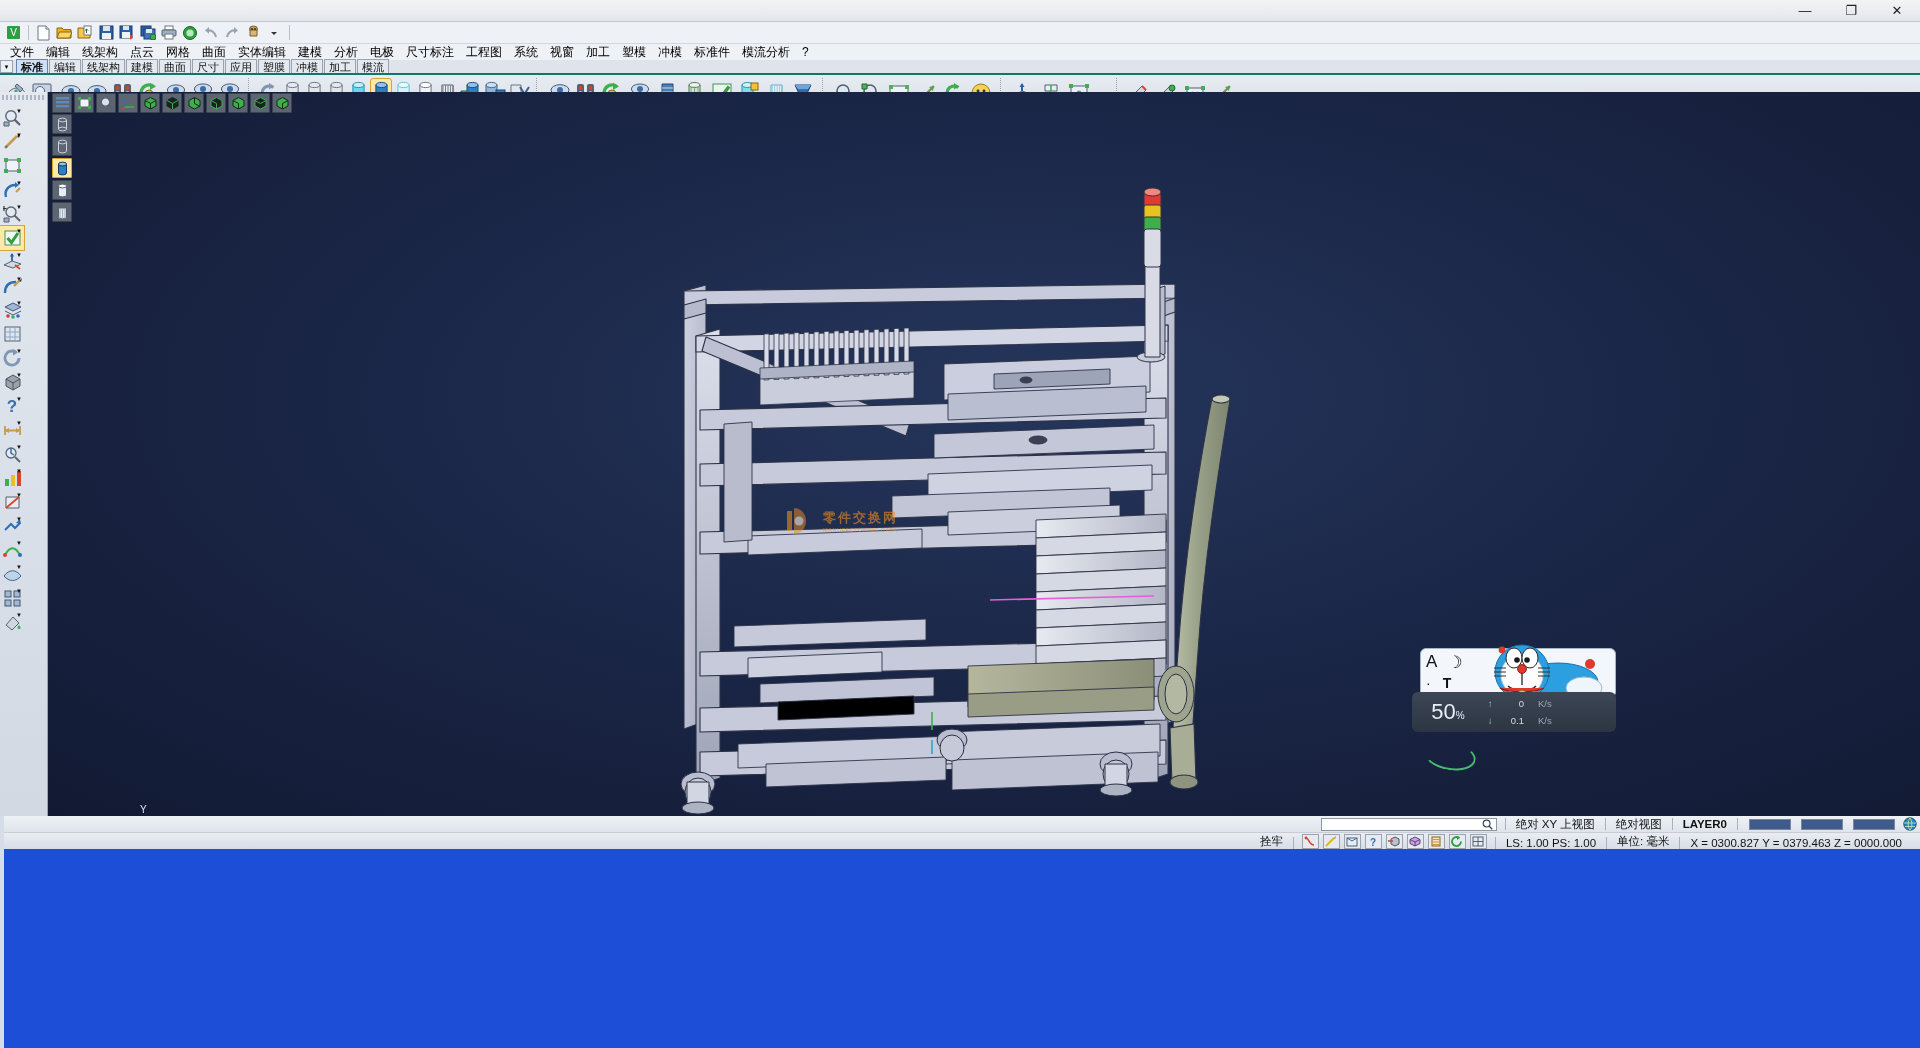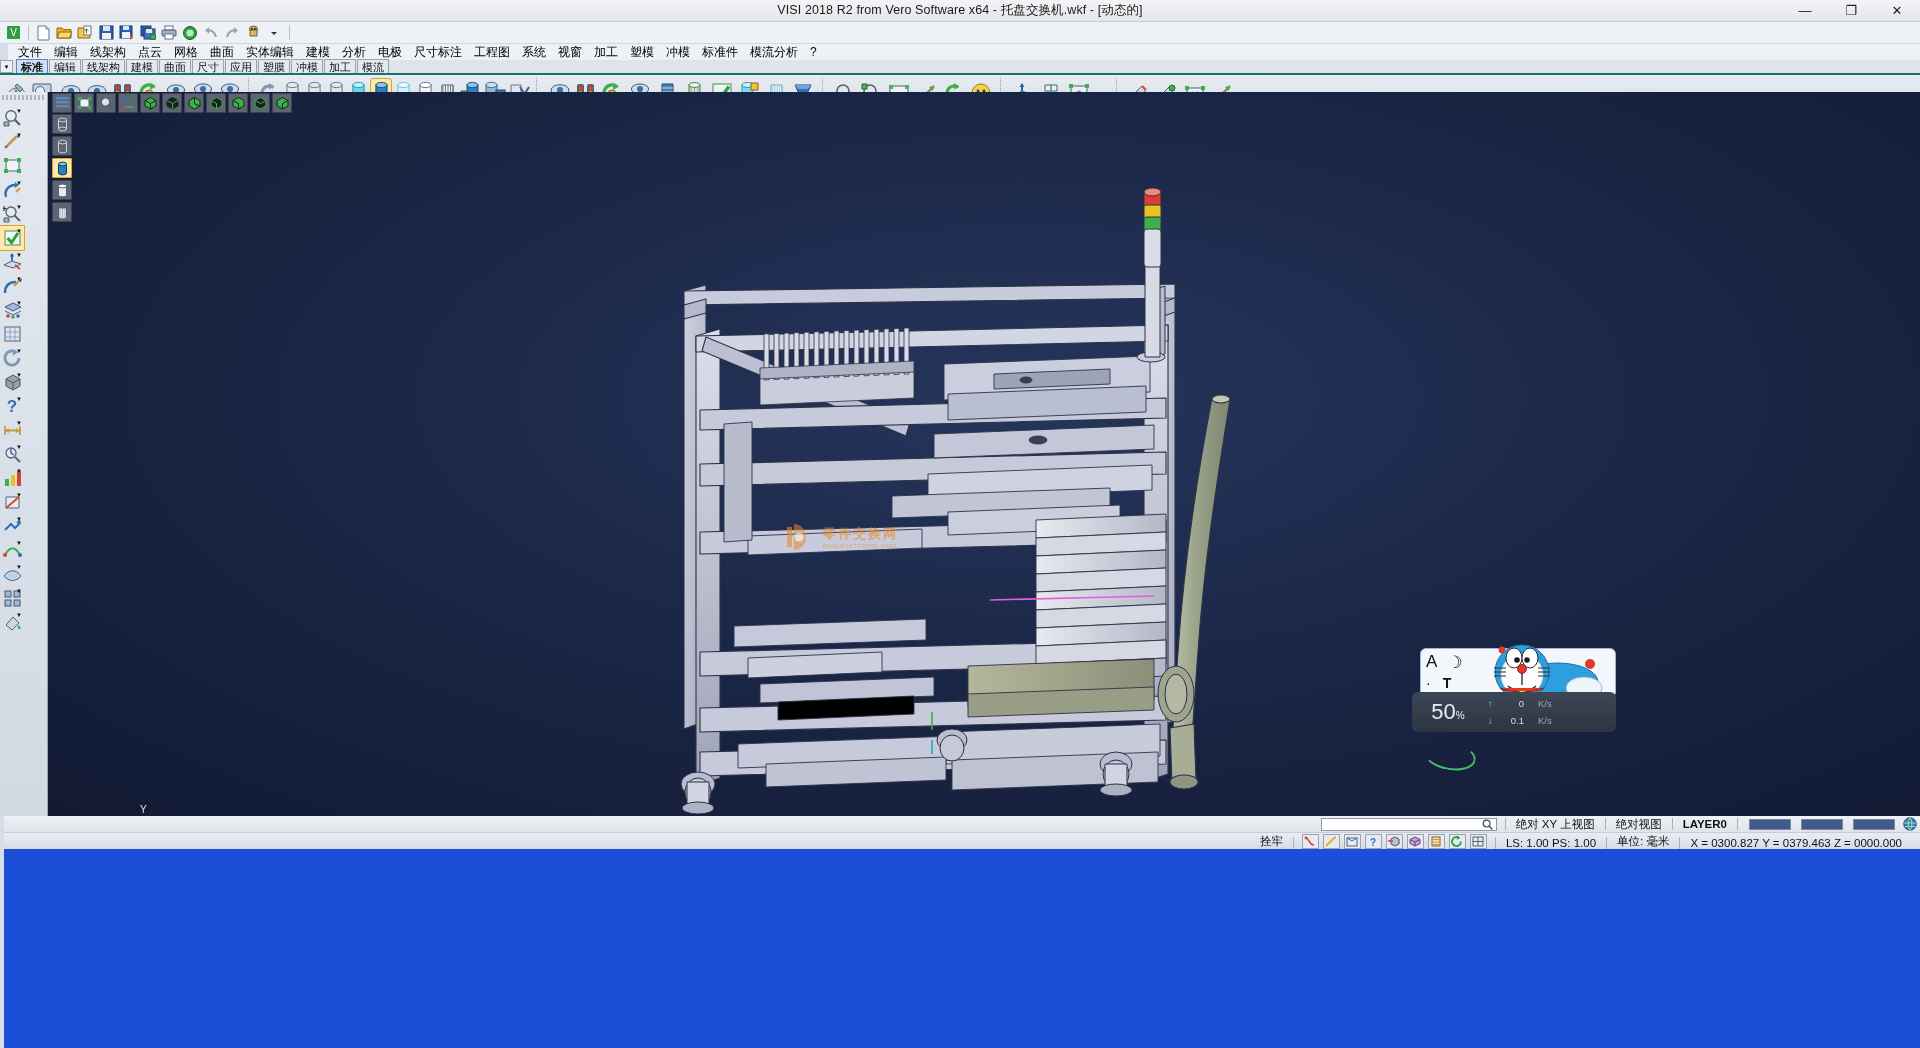--- a/index.html
+++ b/index.html
@@ -31,21 +31,21 @@
     height:22px; background:#eef1f5; display:flex; align-items:center;
     padding-left:3px; border-bottom:1px solid #d2d7de;
   }
   .qicon{ width:20px; height:20px; display:flex; align-items:center; justify-content:center;
           margin-right:1px; border-radius:2px; }
   .qsep{ width:1px; height:15px; background:#b9bfc8; margin:0 4px; }
 
   
   #menubar{
     height:16px; background:#eef1f5; display:flex; align-items:flex-start;
-    padding-left:4px; font-size:12px; color:#000;margin-left:8px;
+    padding-left:4px; font-size:12px; color:#000;
   }
   #menubar .mi{ padding:0 6px; line-height:16px; white-space:nowrap; }
 
   
   #tabstrip{
     height:15px; background:#dfe4ec; display:flex; align-items:flex-end;
     padding-left:0; border-bottom:2px solid #0f766e;text-align:center;
   }
   .tabdrop{ width:13px; height:13px; display:flex; align-items:center; justify-content:center;
             font-size:7px; border:1px solid #9aa3b0; background:#eceff4; margin-right:3px; }
@@ -103,21 +103,21 @@
 
   
   #viewport{
     position:absolute; left:48px; top:92px; width:1872px; height:724px;
     background:radial-gradient(ellipse at 52% 42%, #25365c 0%, #1b2748 45%, #121a33 100%);
     overflow:hidden;
   }
 
   
   #watermark{ position:absolute; left:735px; top:412px; display:flex; align-items:center;
-    opacity:.62; pointer-events:none;margin-top:16px; }
+    opacity:.62; pointer-events:none; }
   #wm-text{ margin-left:6px; }
   #wm-text .l1{ font-size:13px; color:#e98a22; font-weight:bold; letter-spacing:2px;}
   #wm-text .l2{ font-size:5.5px; color:#e98a22; letter-spacing:.6px; }
 
   
   #triad{ position:absolute; left:84px; top:716px; width:70px; height:72px; }
   #triad .lab{ position:absolute; font-size:10px; color:#dfe4ea; }
 
   
   #statuswrap{ position:absolute; left:4px; top:816px; width:1920px; height:232px;
@@ -163,21 +163,20 @@
   #wnet .v{ width:28px; text-align:right; }
   #wnet .u{ margin-left:14px; color:#9aa6b5; }
   .ring{ position:absolute; left:12px; top:50px; width:52px; height:28px;
     border:2px solid #4ecb71; border-radius:50%; border-top-color:transparent;
     border-left-color:transparent; transform:rotate(10deg); opacity:.9; }
 </style>
 </head>
 <body>
 
 <div id="titlebar">
-  <div class="title">VISI 2018 R2 from Vero Software x64 - 托盘交换机.wkf - [动态的]</div>
   <div class="wbtns">
     <div class="wbtn">—</div>
     <div class="wbtn">❐</div>
     <div class="wbtn close">✕</div>
   </div>
 </div>
 
 <div id="qat">
   <div class="qicon">
     <svg width="15" height="15" viewBox="0 0 15 15">

